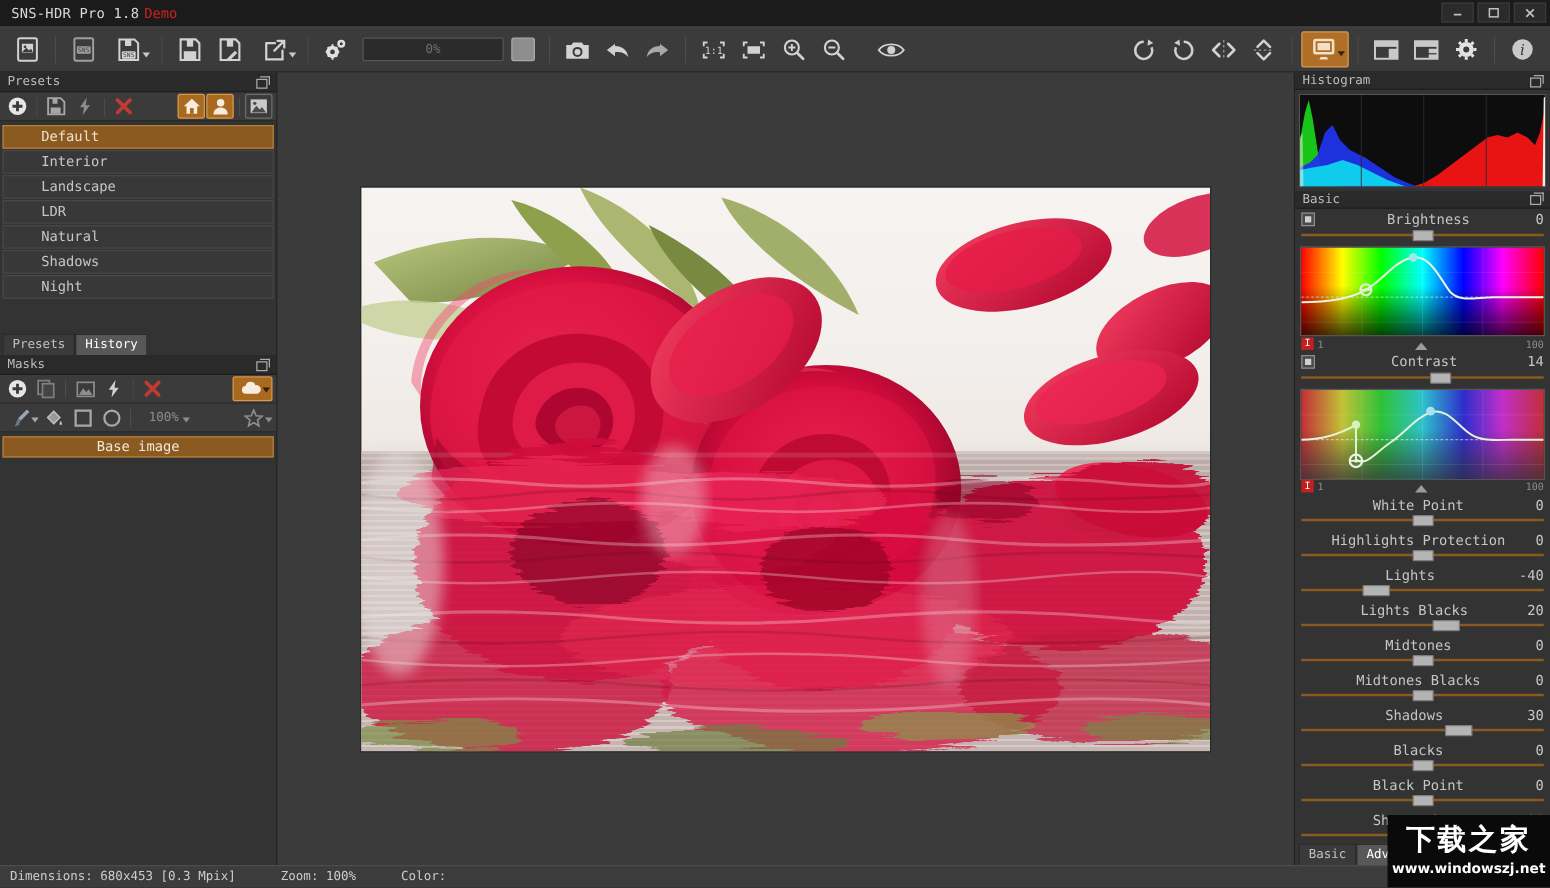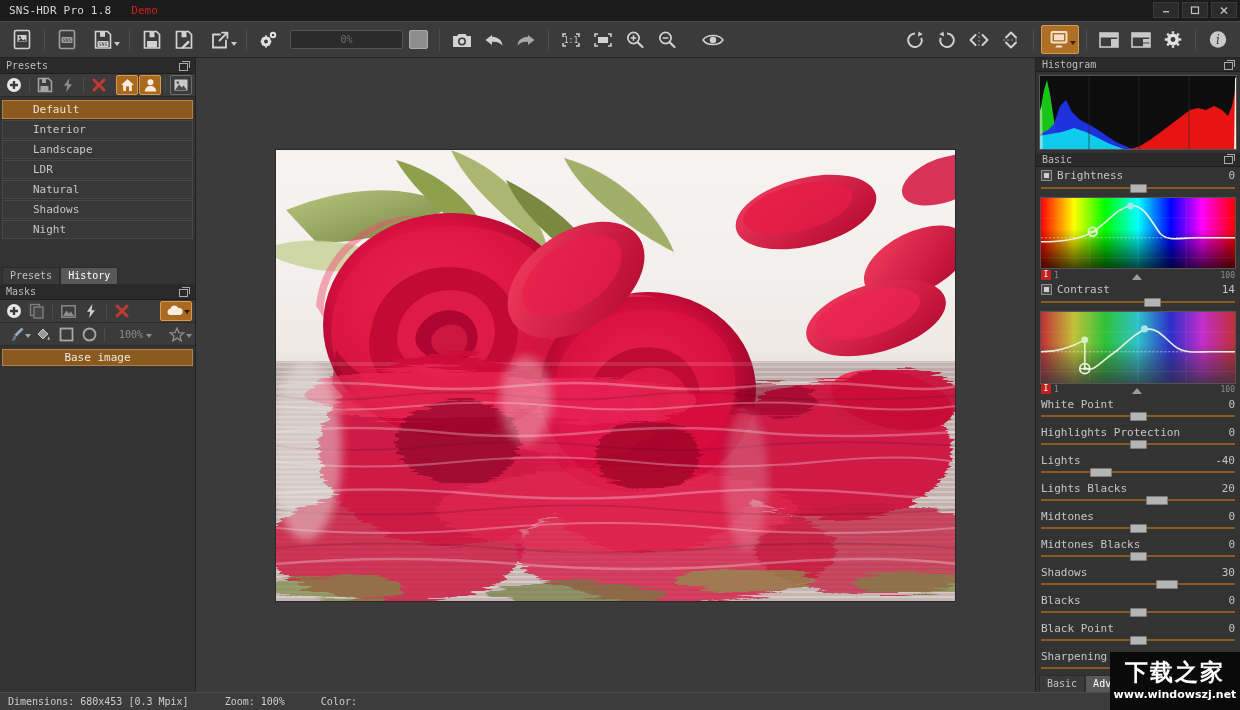--- a/index.html
+++ b/index.html
@@ -10,21 +10,21 @@
     overflow: hidden;
   }
   body { position: relative; }
 
   
   .titlebar {
     height: 21px; background: #1b1b1b; display: flex; align-items: center;
     padding-left: 9px; position: relative;
   }
   .title-text { font-size: 11px; color: #d8d8d8; letter-spacing: .2px; }
-  .title-demo { font-size: 11px; color: #cc2222; margin-left: 20px; }
+  .title-demo { font-size: 11px; color: #cc2222; margin-left: 4px; }
   .winbtns { position: absolute; right: 3px; top: 2px; display: flex; gap: 3px; }
   .winbtn {
     width: 26px; height: 16px; background: #2b2b2b; border: 1px solid #3a3a3a;
     color: #bdbdbd; font-size: 9px; display: flex; align-items: center;
     justify-content: center; line-height: 1;
   }
 
   
   .toolbar {
     height: 37px; background: #3b3b3b; border-bottom: 1px solid #232323;
@@ -49,21 +49,21 @@
     align-items: center; justify-content: center; margin: 0 4px;
   }
   .stopbox { width: 19px; height: 19px; background: #8e8e8e;
              border: 1px solid #aaa; border-radius: 2px; margin-right: 4px; }
 
   
   .main { position: absolute; top: 58px; left: 0; right: 0; bottom: 18px;
           display: flex; }
 
   
-  .leftpane { width: 196px; background: #333; display: flex; flex-direction: column;
+  .leftpane { width: 222px; background: #333; display: flex; flex-direction: column;
               border-right: 1px solid #222; }
   .panel-header {
     height: 16px; background: #2a2a2a; border-bottom: 1px solid #1e1e1e;
     display: flex; align-items: center; padding: 0 6px; font-size: 10px;
     color: #bdbdbd; justify-content: space-between;
   }
   .panel-header .float-ico { width: 10px; height: 10px; position: relative; }
   .panel-header .float-ico::before {
     content:""; position:absolute; left:0; top:2px; width:7px; height:6px;
     border:1px solid #aaa;
@@ -120,21 +120,21 @@
   }
   .photo .water {
     position: absolute; left: 0; right: 0; top: 47%; bottom: 0;
     background:
       repeating-linear-gradient(180deg, rgba(255,255,255,.10) 0px, rgba(255,255,255,.10) 2px, rgba(0,0,0,.07) 2px, rgba(0,0,0,.07) 5px),
       linear-gradient(180deg,#c9b9b6 0%,#d4c4c0 100%);
   }
 
   
   .rightpane { width: 205px; background: #333; border-left: 1px solid #222;
-               display: flex; flex-direction: column; }
+               display: flex; flex-direction: column; text-align: center; }
   .histo { height: 84px; margin: 3px; position: relative; background: #0d0d0d;
            border: 1px solid #555; overflow: hidden; }
   .curve-box { height: 82px; margin: 2px 4px 0 4px; position: relative;
                border: 1px solid #555; overflow: hidden; }
   .curve-box.hue {
     background: linear-gradient(90deg,#ff0000,#ffff00 17%,#00ff00 33%,#00ffff 50%,#0000ff 67%,#ff00ff 83%,#ff0000);
   }
   .curve-box.hue::after {
     content:""; position:absolute; inset:0;
     background: linear-gradient(180deg, rgba(0,0,0,0) 44%, rgba(0,0,0,.72) 100%);

